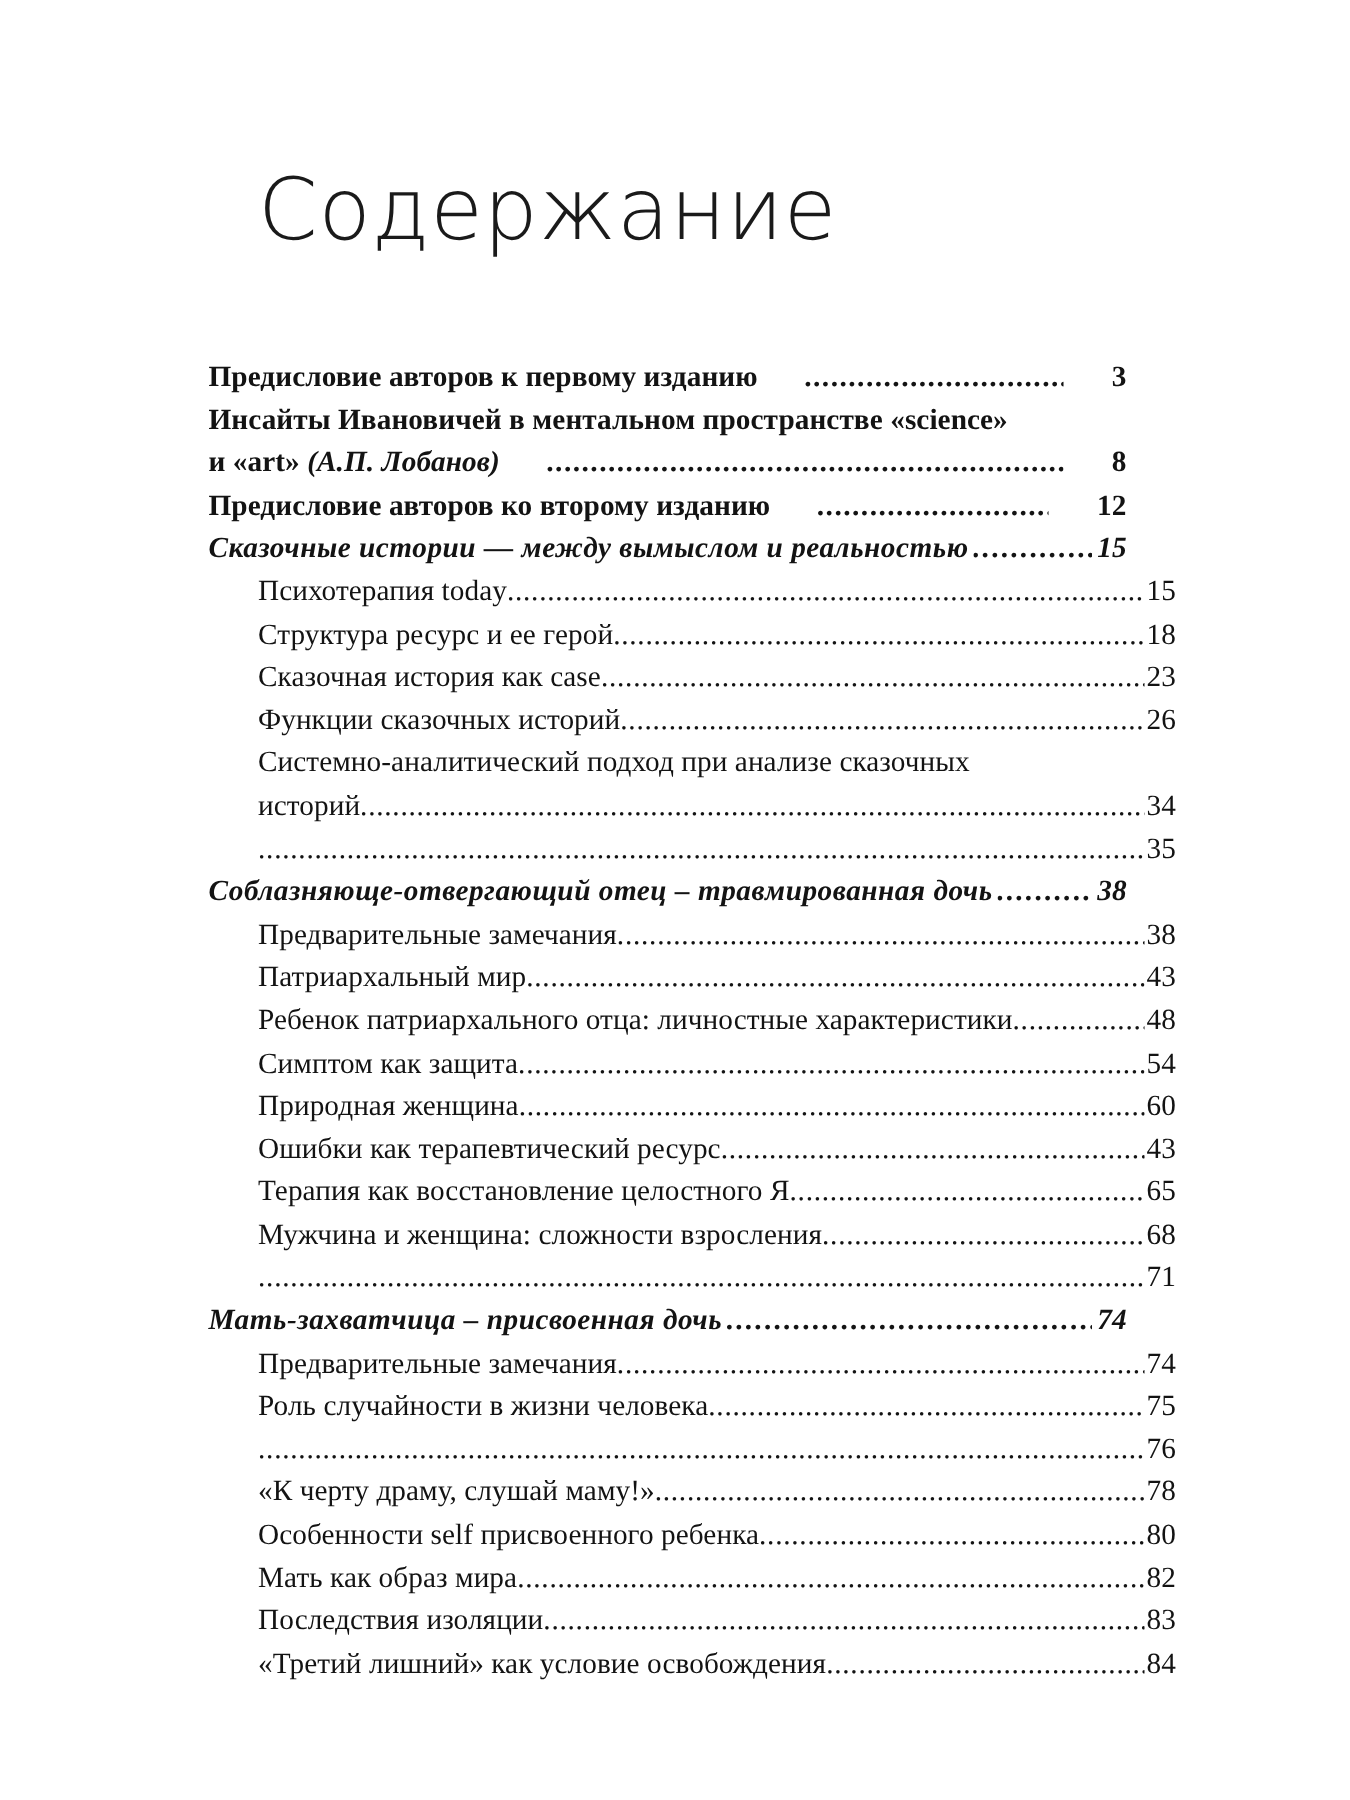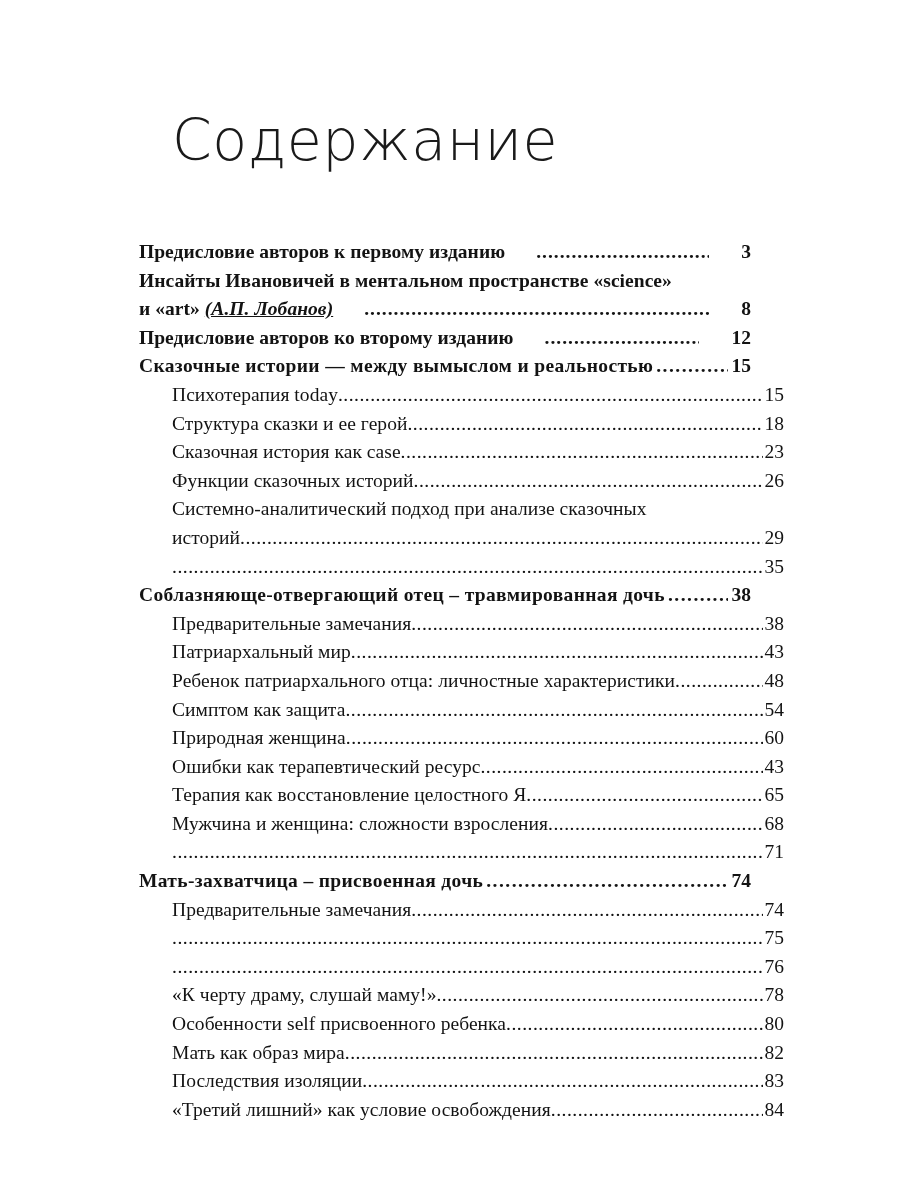--- a/index.html
+++ b/index.html
@@ -79,20 +79,21 @@
   .entry .pagenum {
     flex: 0 0 auto;
     text-align: right;
     padding-left: 1px;
   }
 
   
   .entry.level-1 {
     font-weight: bold;
     letter-spacing: 0.35px;
+    font-style: italic;
   }
   .entry.level-1 .pagenum {
     font-weight: bold;
     letter-spacing: 0;
   }
   .entry.level-1 .leader {
     letter-spacing: 1.5px;
   }
   .entry.level-1 .label { padding-right: 3px; }
   .entry.level-1 .pagenum { padding-left: 4px; }
@@ -113,21 +114,21 @@
     letter-spacing: 0.05px;
     padding-left: 33px;
     align-items: flex-end;
   }
   .entry.level-2 .leader { letter-spacing: 0.5px; }
   .entry.level-2 .pagenum { font-weight: normal; }
 
   
   .entry.nolead .leader::before { content: ""; }
 
-  .ital { font-style: italic; text-decoration: underline; }
+  .ital { font-style: italic; }
 </style>
 </head>
 <body>
 
 <div class="page">
 
   <div class="toc-title">Содержание</div>
 
   <div class="toc" id="toc-list">
       <div class="entry level-0">
@@ -153,42 +154,42 @@
         <span class="label">Сказочные истории — между вымыслом и реальностью</span>
         <span class="leader"></span>
         <span class="pagenum">15</span>
       </div>
       <div class="entry level-2">
         <span class="label">Психотерапия today</span>
         <span class="leader"></span>
         <span class="pagenum">15</span>
       </div>
       <div class="entry level-2">
-        <span class="label">Структура сказки и ее герой</span>
+        <span class="label">Структура ресурс и ее герой</span>
         <span class="leader"></span>
         <span class="pagenum">18</span>
       </div>
       <div class="entry level-2">
         <span class="label">Сказочная история как case</span>
         <span class="leader"></span>
         <span class="pagenum">23</span>
       </div>
       <div class="entry level-2">
         <span class="label">Функции сказочных историй</span>
         <span class="leader"></span>
         <span class="pagenum">26</span>
       </div>
       <div class="entry level-2 nolead">
         <span class="label">Системно-аналитический подход при анализе сказочных</span>
         <span class="leader"></span>
       </div>
       <div class="entry level-2">
         <span class="label">историй</span>
         <span class="leader"></span>
-        <span class="pagenum">29</span>
+        <span class="pagenum">34</span>
       </div>
       <div class="entry level-2">
         <span class="leader"></span>
         <span class="pagenum">35</span>
       </div>
       <div class="entry level-1">
         <span class="label">Соблазняюще-отвергающий отец – травмированная дочь</span>
         <span class="leader"></span>
         <span class="pagenum">38</span>
       </div>
@@ -240,20 +241,21 @@
         <span class="label">Мать-захватчица – присвоенная дочь</span>
         <span class="leader"></span>
         <span class="pagenum">74</span>
       </div>
       <div class="entry level-2">
         <span class="label">Предварительные замечания</span>
         <span class="leader"></span>
         <span class="pagenum">74</span>
       </div>
       <div class="entry level-2">
+        <span class="label">Роль случайности в жизни человека</span>
         <span class="leader"></span>
         <span class="pagenum">75</span>
       </div>
       <div class="entry level-2">
         <span class="leader"></span>
         <span class="pagenum">76</span>
       </div>
       <div class="entry level-2">
         <span class="label">«К черту драму, слушай маму!»</span>
         <span class="leader"></span>

